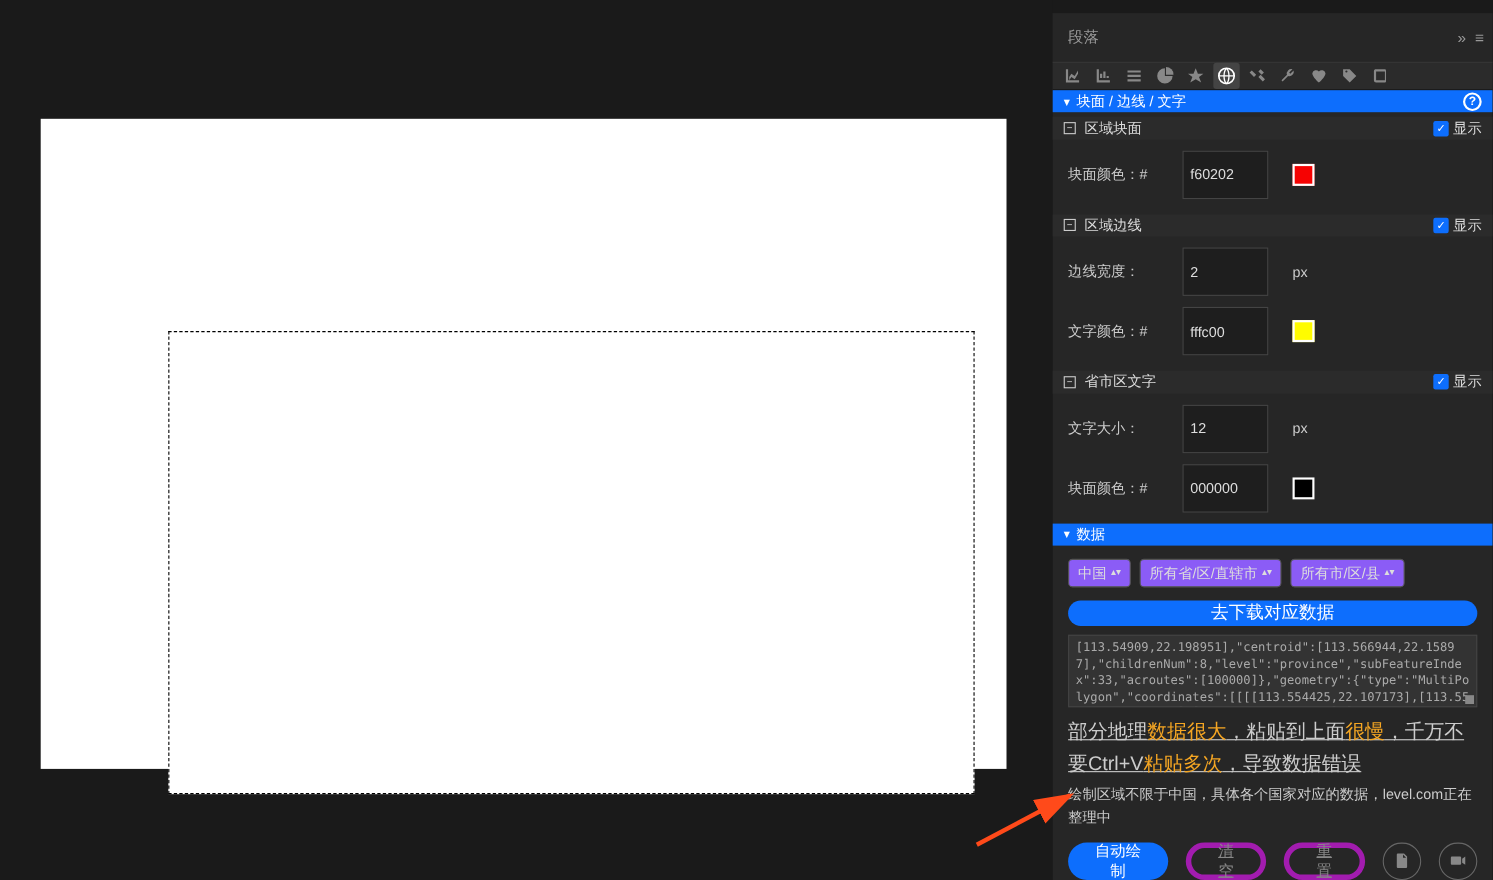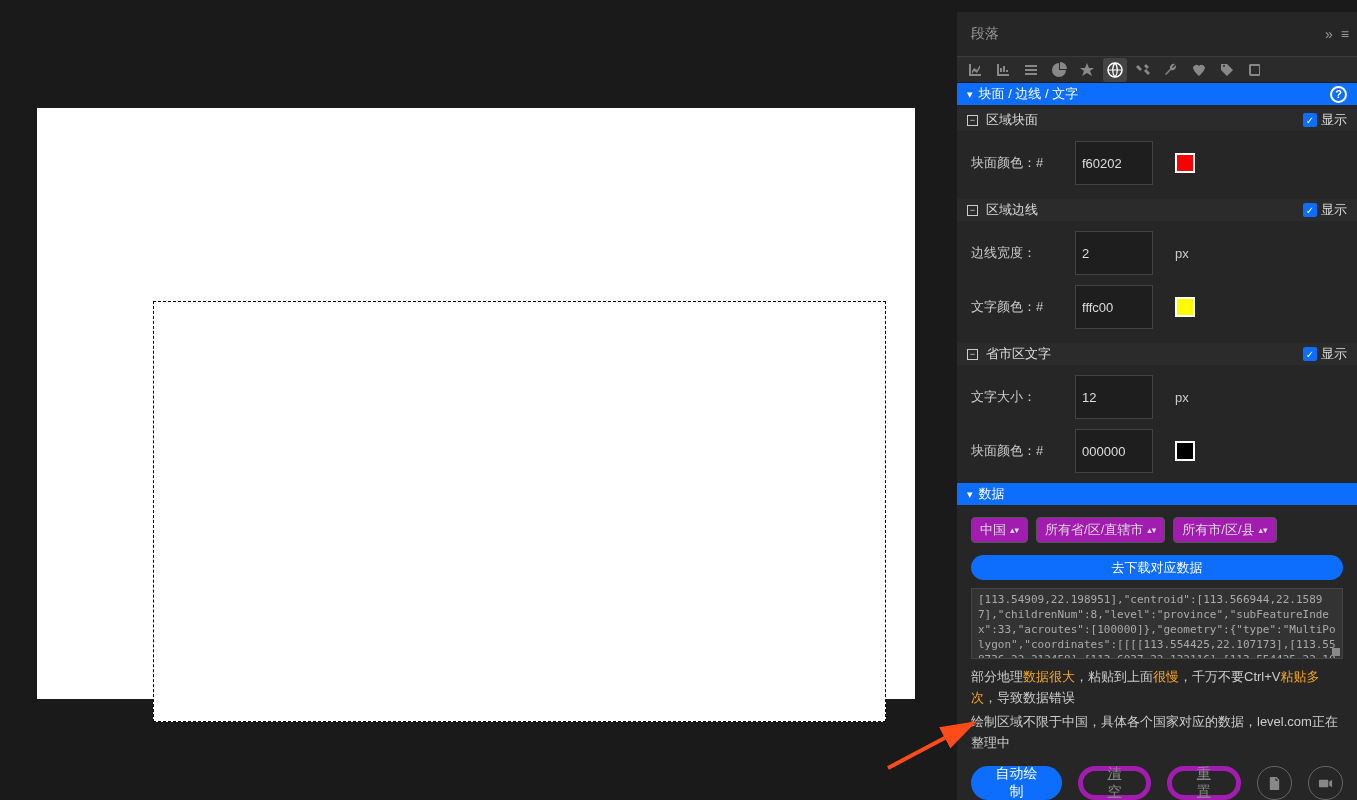--- a/index.html
+++ b/index.html
@@ -23,26 +23,26 @@
 .sub-header:first-of-type { margin-top:0; }
 .sub-ico { width:11px; height:11px; border:1px solid #ccc; margin-right:8px; display:flex; align-items:center; justify-content:center; font-size:9px; line-height:1; }
 .sub-right { margin-left:auto; display:flex; align-items:center; gap:4px; }
 .chk { width:14px; height:14px; background:#0d6efd; border-radius:2px; display:flex; align-items:center; justify-content:center; color:#fff; font-size:10px; }
 .sub-body { padding:10px 14px; display:flex; flex-direction:column; gap:10px; }
 .field-row { display:flex; align-items:center; gap:22px; font-size:13px; color:#ccc; }
 .field-row label { min-width:82px; }
 .field-row input[type=text] { width:78px; height:44px; background:#1e1e1e; border:1px solid #444; color:#ddd; padding:0 6px; font-size:13px; }
 .swatch { width:20px; height:20px; border:2px solid #fff; }
 .select-row { display:flex; gap:8px; padding:0 14px; margin-top:12px; }
-.sel { height:26px; background:#a21caf; border:1px solid #555; border-radius:4px; color:#ddd; padding:0 8px; font-size:13px; display:flex; align-items:center; gap:4px; cursor:pointer; }
+.sel { height:26px; background:#8b5cf6; border:1px solid #555; border-radius:4px; color:#ddd; padding:0 8px; font-size:13px; display:flex; align-items:center; gap:4px; cursor:pointer; }
 .sel .caret { font-size:9px; line-height:1; display:flex; flex-direction:column; }
-.dl-btn { height:34px; background:#0d6efd; color:#fff; border:none; border-radius:18px; padding:0 20px; font-size:13px; margin:12px 14px 8px; cursor:pointer; }
+.dl-btn { height:34px; background:#0d6efd; color:#fff; border:none; border-radius:18px; padding:0 20px; font-size:16px; margin:12px 14px 8px; cursor:pointer; }
 .data-box { margin:0 14px; height:92px; background:#333; border:1px solid #444; color:#aaa; font-size:11px; font-family:monospace; padding:4px 6px; overflow:hidden; word-break:break-all; position:relative; line-height:1.35; }
 .scroll-ind { position:absolute; right:2px; bottom:2px; width:8px; height:8px; background:#888; }
-.warn { margin:8px 14px 4px; font-size:13px; color:#ccc; line-height:1.6; }
+.warn { margin:8px 14px 4px; font-size:18px; color:#ccc; line-height:1.6;text-decoration:underline; }
 .warn .hl { color:#f5a623; }
 .info { margin:0 14px; font-size:13px; color:#ccc; line-height:1.6; }
 .btn-row { display:flex; gap:16px; padding:12px 14px; align-items:center; }
 .btn { height:34px; border-radius:18px; padding:0 18px; font-size:14px; display:flex; align-items:center; justify-content:center; cursor:pointer; }
 .btn-primary { background:#0d6efd; color:#fff; border:none; }
 .btn-ghost { background:transparent; color:#888; border:5px solid #a21caf;text-decoration:underline; }
 .btn-ico { width:36px; height:34px; border-radius:18px; border:1px solid #666; background:transparent; color:#888; display:flex; align-items:center; justify-content:center; cursor:pointer; }
 .btn-ico svg { width:15px; height:15px; fill:currentColor; }
 .arrow { position:absolute; left:883px; top:718px; width:100px; height:60px; pointer-events:none; }
 </style>

